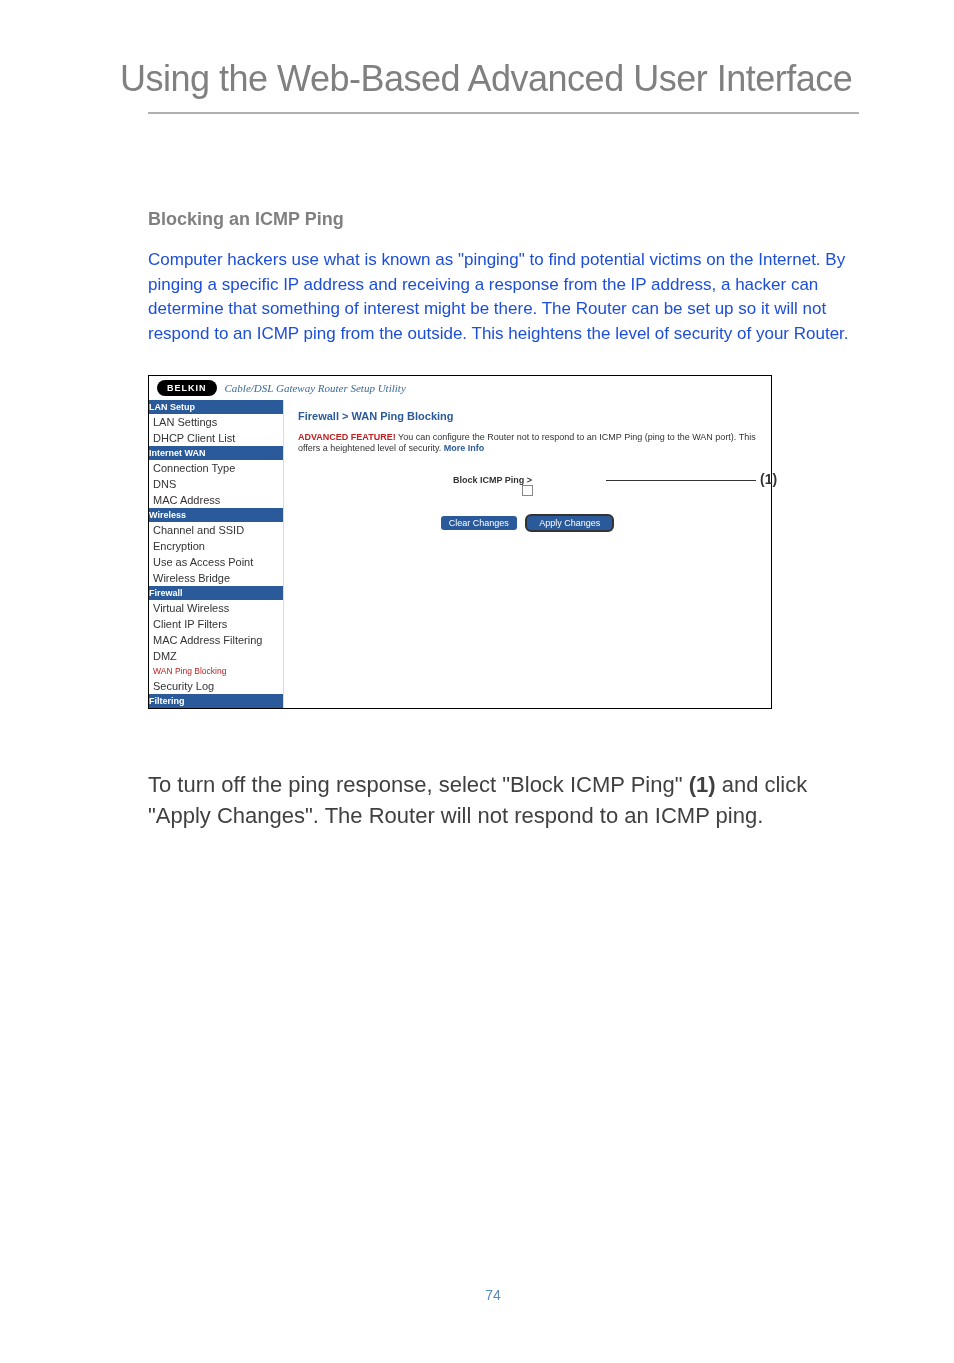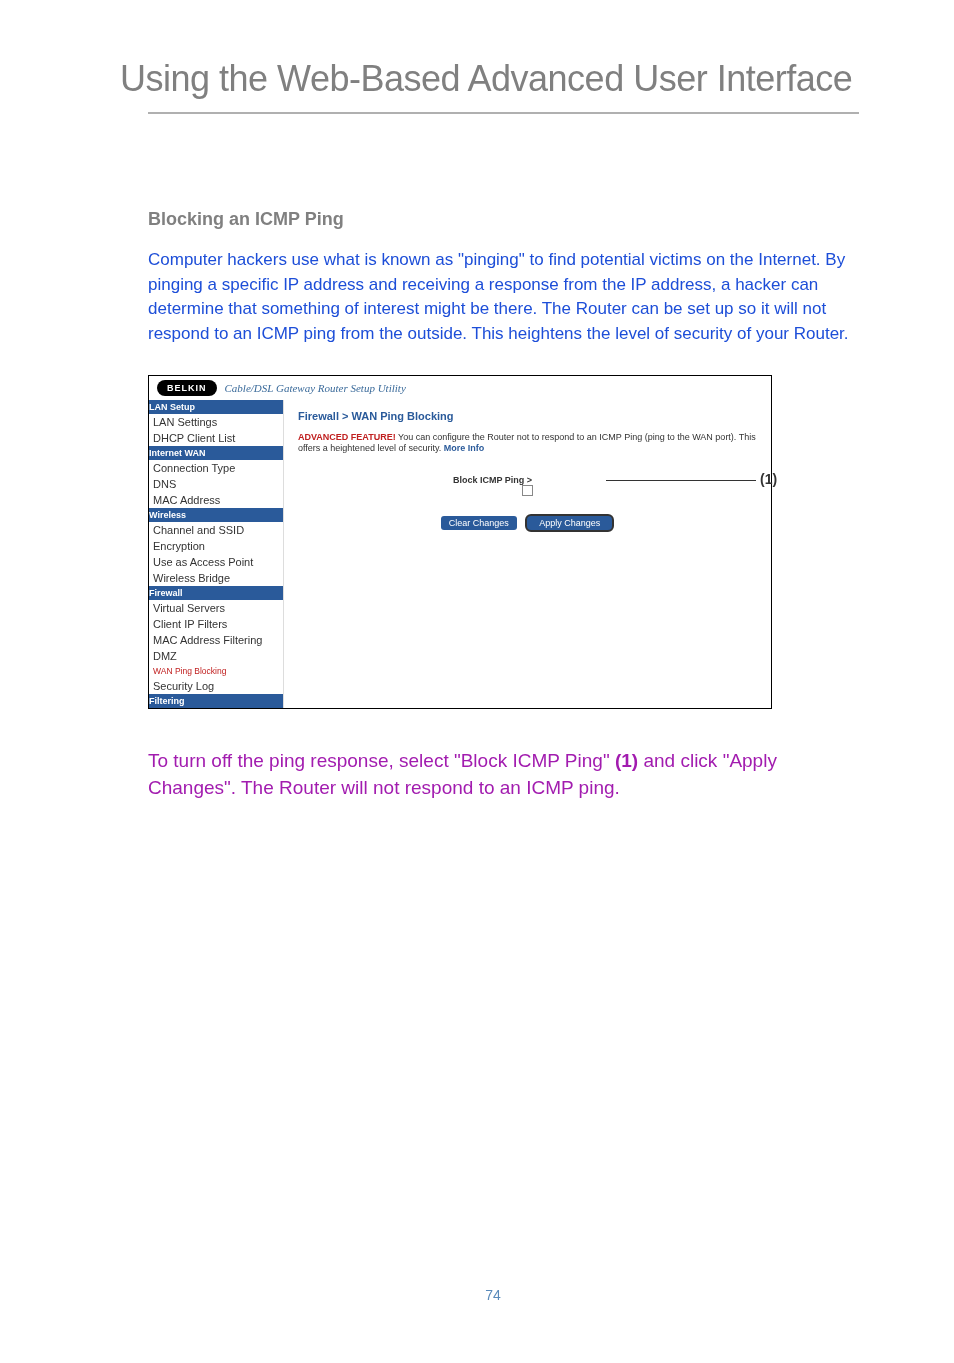--- a/index.html
+++ b/index.html
@@ -34,24 +34,24 @@
       color: #808080;
       margin-bottom: 18px;
     }
     .body-text {
       font-size: 17px;
       color: #1d4ed8;
       line-height: 1.45;
       margin-bottom: 28px;
     }
     .instruction-text {
-      font-size: 19px;
-      color: #a21caf;
+      font-size: 22px;
+      color: #404040;
       line-height: 1.45;
-      margin-top: 38px;
+      margin-top: 60px;
     }
     .bold-inline {
       font-weight: bold;
     }
     .screenshot-box {
       border: 1px solid #000;
       width: 624px;
       background: #fff;
       margin-top: 8px;
     }
@@ -237,21 +237,21 @@
         <div class="sb-item">DNS</div>
         <div class="sb-item">MAC Address</div>
 
         <div class="sb-header">Wireless</div>
         <div class="sb-item">Channel and SSID</div>
         <div class="sb-item">Encryption</div>
         <div class="sb-item">Use as Access Point</div>
         <div class="sb-item">Wireless Bridge</div>
 
         <div class="sb-header">Firewall</div>
-        <div class="sb-item">Virtual Servers</div>
+        <div class="sb-item">Virtual Wireless</div>
         <div class="sb-item">Client IP Filters</div>
         <div class="sb-item">MAC Address Filtering</div>
         <div class="sb-item">DMZ</div>
         <div class="sb-item-red">WAN Ping Blocking</div>
         <div class="sb-item">Security Log</div>
 
         <div class="sb-header">Filtering</div>
       </div>
       <div class="util-main">
         <div class="util-main-title">Firewall &gt; WAN Ping Blocking</div>

